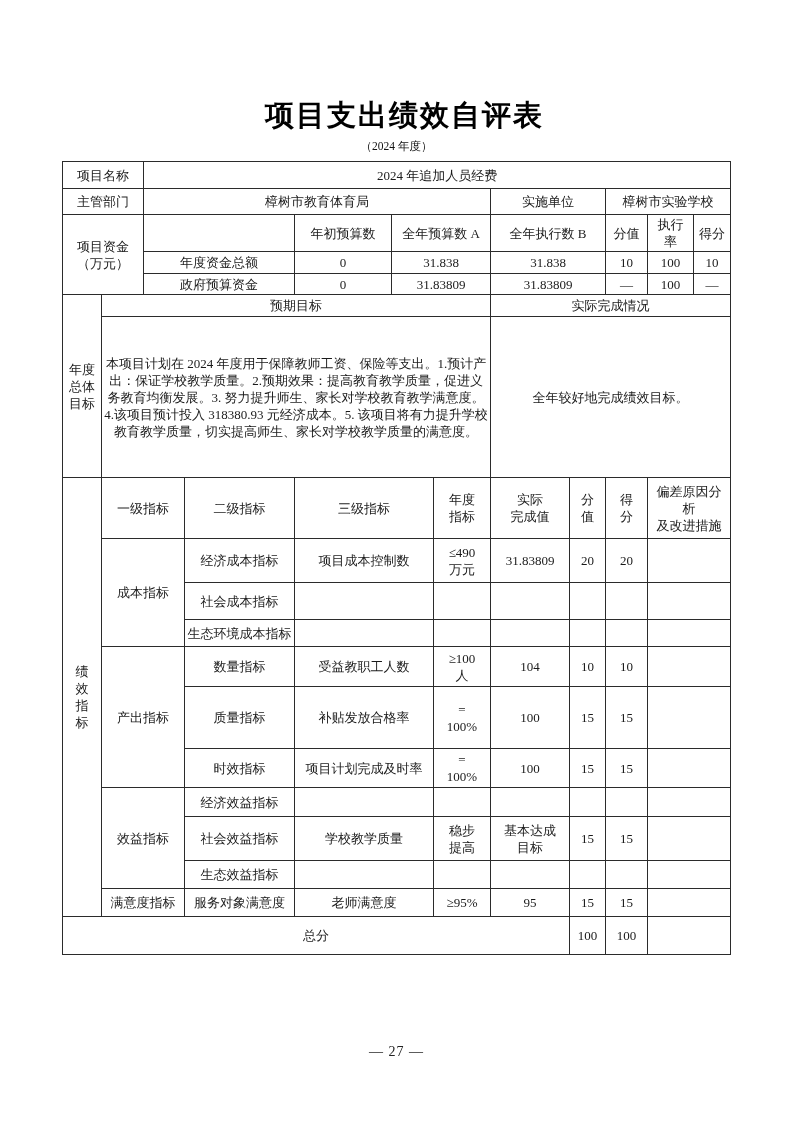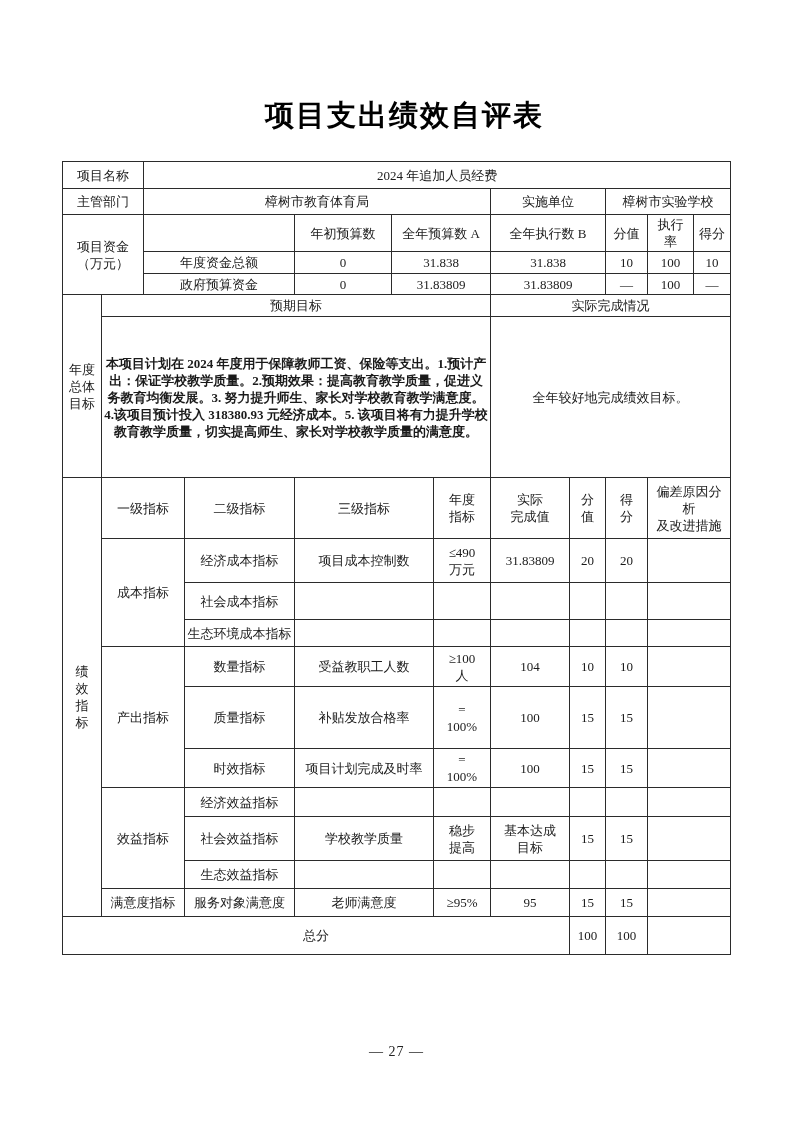--- a/index.html
+++ b/index.html
@@ -41,38 +41,38 @@
   }
   td.lg   { font-size:14.5px; }
   td.left { text-align:left; padding-left:8px; }
   td.indent { text-align:left; padding-left:8px;margin-top:34px; }
   td.vlabel { line-height:19px; }
   td.goal-label { line-height:22px; }
   td.goal-text {
     text-align:justify; text-align-last:center;
     font-size:13.5px; line-height:25px;
     padding:6px 10px;
-    font-weight:bold;
   }
   td.goal-actual { font-size:13.5px; }
   td.hdr3 { line-height:21px; }
   td.num { font-size:13.5px; }
 
   .page-number {
     position:absolute; top:1044px; left:0; width:100%;
     text-align:center; font-size:14px; color:#222;
     letter-spacing:1px;
   }
 </style>
 </head>
 <body>
 
 <div class="sheet">
 
   <div class="doc-title">项目支出绩效自评表</div>
+  <div class="doc-subtitle">（2024 年度）</div>
 
   <table class="eval">
     <colgroup>
       <col style="width:39px">
         <col style="width:42px">
         <col style="width:41px">
       <col style="width:110px">
         <col style="width:97px">
         <col style="width:42px">
       <col style="width:57px">

